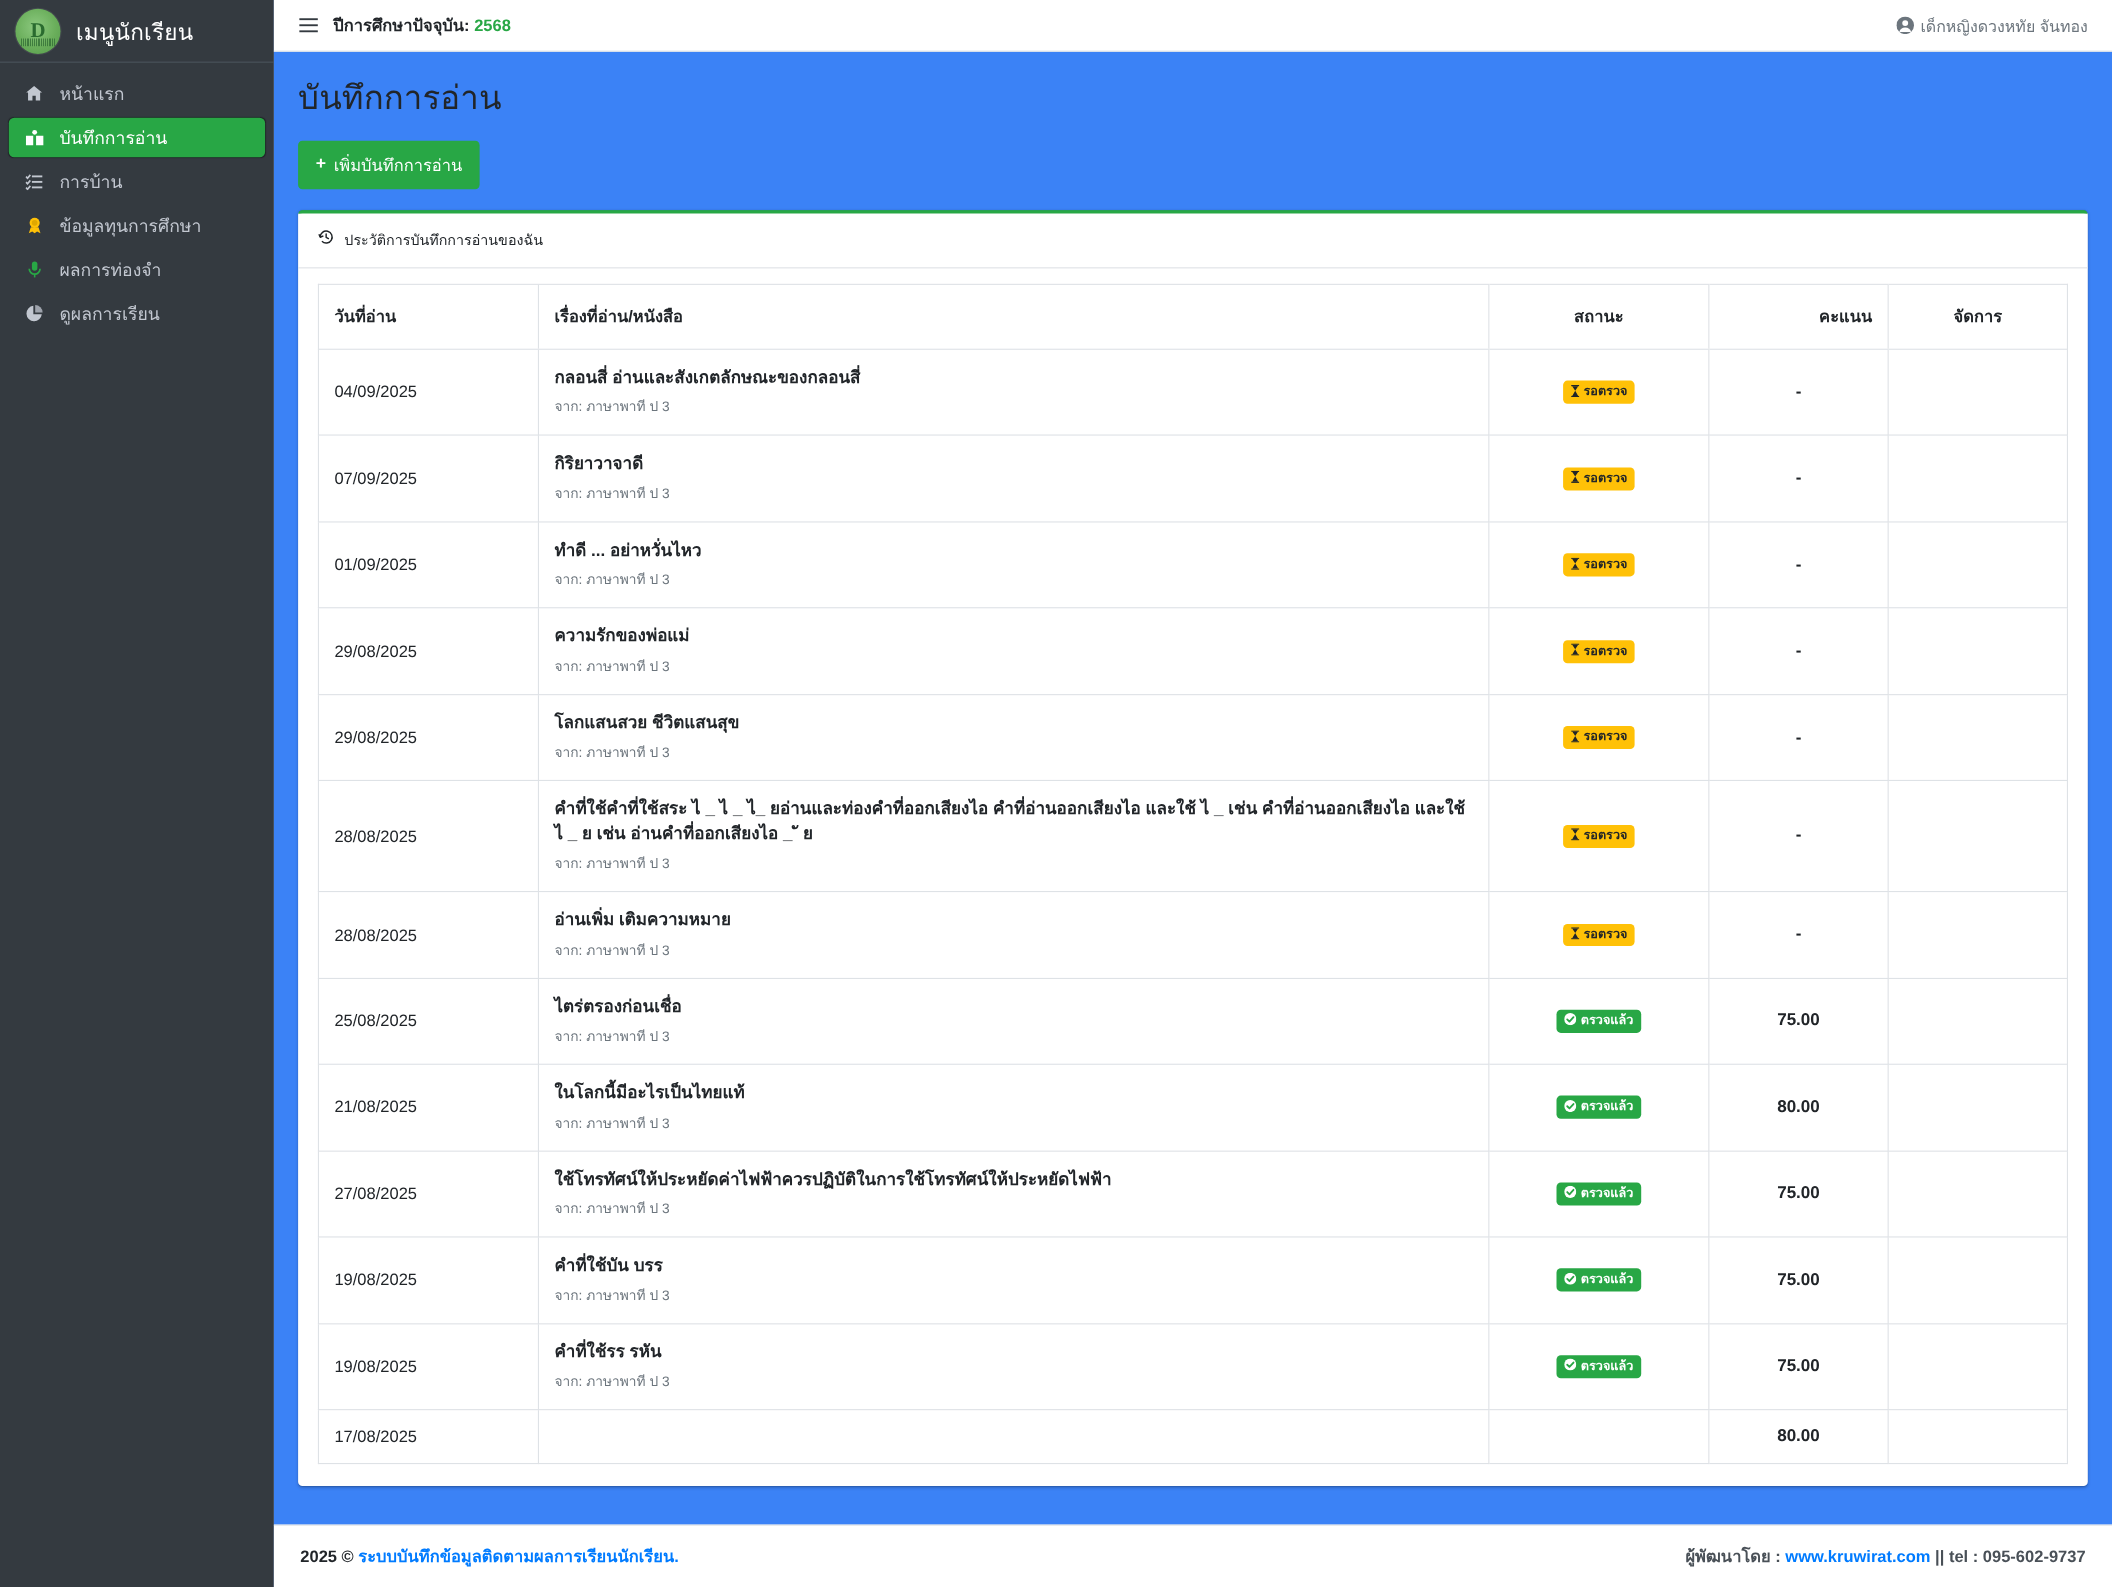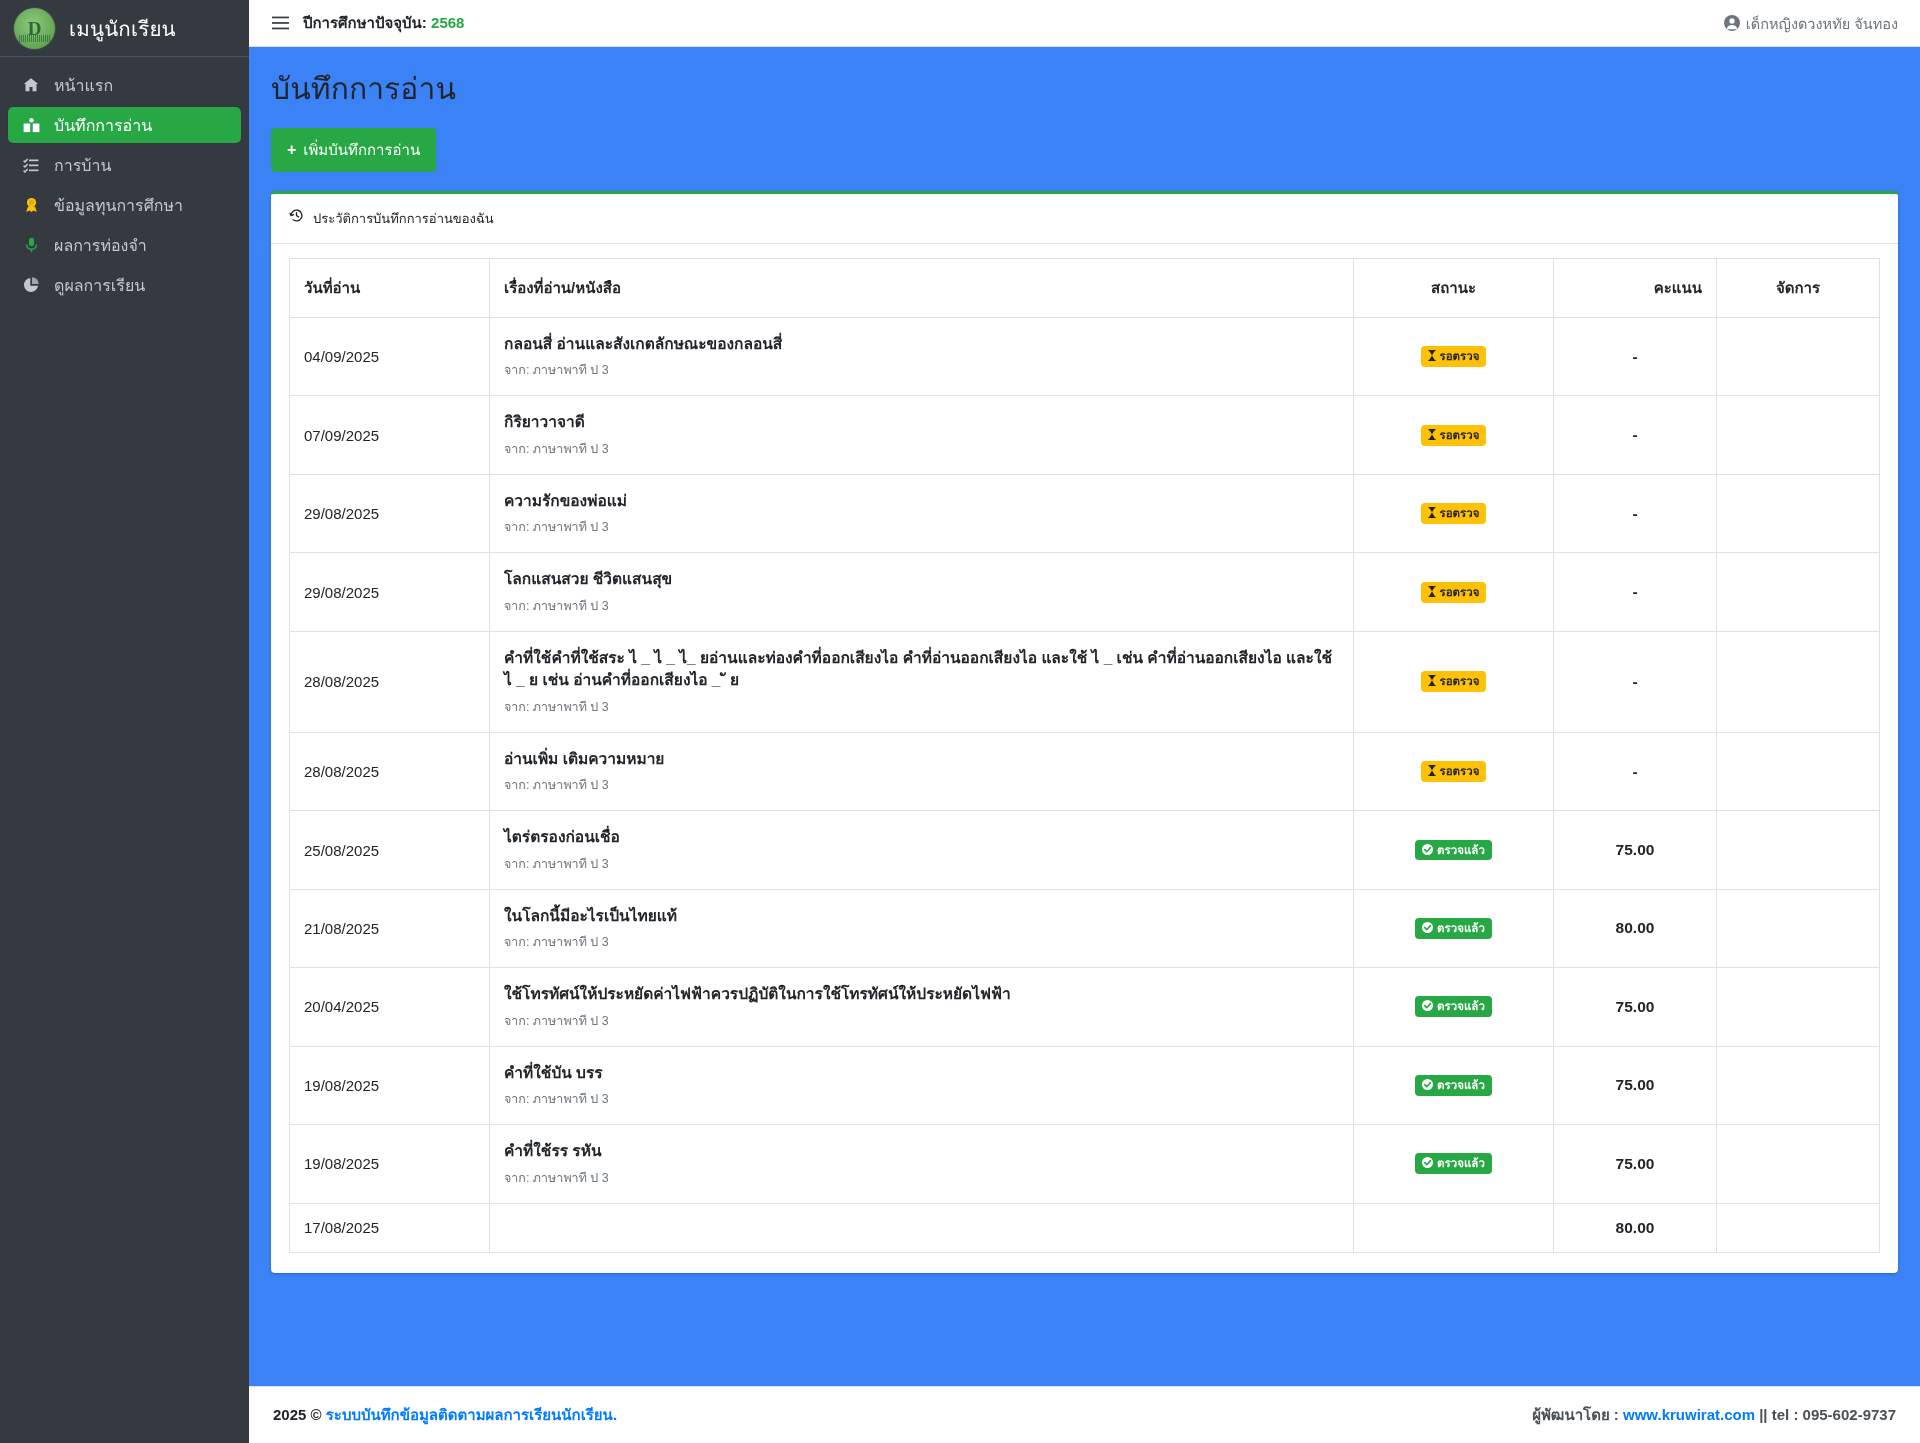--- a/index.html
+++ b/index.html
@@ -399,88 +399,105 @@
                           <rect x="0.4" y="0" width="7.2" height="1.1"></rect>
                           <rect x="0.4" y="9.9" width="7.2" height="1.1"></rect>
                           <path d="M1.3 1.1h5.4L4 5.2 6.7 9.9H1.3L4 5.2z"></path>
                         </svg></span>
                       <span>รอตรวจ</span>
                     </span></td>
                   <td class="score-cell empty">-</td>
                   <td class="manage-cell">&nbsp;</td>
                 </tr>
                 <tr>
-                  <td class="date-cell">29/08/2025</td>
-                  <td class="title-cell">
-                    <div class="t-main">ความรักของพ่อแม่</div>
+                  <td class="date-cell">01/09/2025</td>
+                  <td class="title-cell">
+                    <div class="t-main">ทำดี ... อย่าหวั่นไหว</div>
                     <div class="t-sub">จาก: ภาษาพาที ป 3</div>
                   </td>
                   <td class="status-cell"><span class="badge pending">
                       <span class="b-ico"><svg width="8" height="11" viewBox="0 0 8 11" fill="#212529">
                           <rect x="0.4" y="0" width="7.2" height="1.1"></rect>
                           <rect x="0.4" y="9.9" width="7.2" height="1.1"></rect>
                           <path d="M1.3 1.1h5.4L4 5.2 6.7 9.9H1.3L4 5.2z"></path>
                         </svg></span>
                       <span>รอตรวจ</span>
                     </span></td>
                   <td class="score-cell empty">-</td>
                   <td class="manage-cell">&nbsp;</td>
                 </tr>
                 <tr>
                   <td class="date-cell">29/08/2025</td>
                   <td class="title-cell">
-                    <div class="t-main">โลกแสนสวย ชีวิตแสนสุข</div>
+                    <div class="t-main">ความรักของพ่อแม่</div>
                     <div class="t-sub">จาก: ภาษาพาที ป 3</div>
                   </td>
                   <td class="status-cell"><span class="badge pending">
                       <span class="b-ico"><svg width="8" height="11" viewBox="0 0 8 11" fill="#212529">
                           <rect x="0.4" y="0" width="7.2" height="1.1"></rect>
                           <rect x="0.4" y="9.9" width="7.2" height="1.1"></rect>
                           <path d="M1.3 1.1h5.4L4 5.2 6.7 9.9H1.3L4 5.2z"></path>
                         </svg></span>
                       <span>รอตรวจ</span>
                     </span></td>
                   <td class="score-cell empty">-</td>
                   <td class="manage-cell">&nbsp;</td>
                 </tr>
                 <tr>
-                  <td class="date-cell">28/08/2025</td>
-                  <td class="title-cell">
-                    <div class="t-main">คำที่ใช้คำที่ใช้สระ ไ _ ไ _ ไ_ ยอ่านและท่องคำที่ออกเสียงไอ คำที่อ่านออกเสียงไอ และใช้ ไ _ เช่น คำที่อ่านออกเสียงไอ และใช้ไ _ ย เช่น อ่านคำที่ออกเสียงไอ _ ั ย</div>
+                  <td class="date-cell">29/08/2025</td>
+                  <td class="title-cell">
+                    <div class="t-main">โลกแสนสวย ชีวิตแสนสุข</div>
                     <div class="t-sub">จาก: ภาษาพาที ป 3</div>
                   </td>
                   <td class="status-cell"><span class="badge pending">
                       <span class="b-ico"><svg width="8" height="11" viewBox="0 0 8 11" fill="#212529">
                           <rect x="0.4" y="0" width="7.2" height="1.1"></rect>
                           <rect x="0.4" y="9.9" width="7.2" height="1.1"></rect>
                           <path d="M1.3 1.1h5.4L4 5.2 6.7 9.9H1.3L4 5.2z"></path>
                         </svg></span>
                       <span>รอตรวจ</span>
                     </span></td>
                   <td class="score-cell empty">-</td>
                   <td class="manage-cell">&nbsp;</td>
                 </tr>
                 <tr>
                   <td class="date-cell">28/08/2025</td>
                   <td class="title-cell">
-                    <div class="t-main">อ่านเพิ่ม เติมความหมาย</div>
+                    <div class="t-main">คำที่ใช้คำที่ใช้สระ ไ _ ไ _ ไ_ ยอ่านและท่องคำที่ออกเสียงไอ คำที่อ่านออกเสียงไอ และใช้ ไ _ เช่น คำที่อ่านออกเสียงไอ และใช้ไ _ ย เช่น อ่านคำที่ออกเสียงไอ _ ั ย</div>
                     <div class="t-sub">จาก: ภาษาพาที ป 3</div>
                   </td>
                   <td class="status-cell"><span class="badge pending">
                       <span class="b-ico"><svg width="8" height="11" viewBox="0 0 8 11" fill="#212529">
                           <rect x="0.4" y="0" width="7.2" height="1.1"></rect>
                           <rect x="0.4" y="9.9" width="7.2" height="1.1"></rect>
                           <path d="M1.3 1.1h5.4L4 5.2 6.7 9.9H1.3L4 5.2z"></path>
                         </svg></span>
                       <span>รอตรวจ</span>
                     </span></td>
                   <td class="score-cell empty">-</td>
                   <td class="manage-cell">&nbsp;</td>
                 </tr>
                 <tr>
+                  <td class="date-cell">28/08/2025</td>
+                  <td class="title-cell">
+                    <div class="t-main">อ่านเพิ่ม เติมความหมาย</div>
+                    <div class="t-sub">จาก: ภาษาพาที ป 3</div>
+                  </td>
+                  <td class="status-cell"><span class="badge pending">
+                      <span class="b-ico"><svg width="8" height="11" viewBox="0 0 8 11" fill="#212529">
+                          <rect x="0.4" y="0" width="7.2" height="1.1"></rect>
+                          <rect x="0.4" y="9.9" width="7.2" height="1.1"></rect>
+                          <path d="M1.3 1.1h5.4L4 5.2 6.7 9.9H1.3L4 5.2z"></path>
+                        </svg></span>
+                      <span>รอตรวจ</span>
+                    </span></td>
+                  <td class="score-cell empty">-</td>
+                  <td class="manage-cell">&nbsp;</td>
+                </tr>
+                <tr>
                   <td class="date-cell">25/08/2025</td>
                   <td class="title-cell">
                     <div class="t-main">ไตร่ตรองก่อนเชื่อ</div>
                     <div class="t-sub">จาก: ภาษาพาที ป 3</div>
                   </td>
                   <td class="status-cell"><span class="badge checked">
                       <span class="b-ico"><svg width="11" height="11" viewBox="0 0 12 12">
                           <circle cx="6" cy="6" r="6" fill="#ffffff"></circle>
                           <path d="M3 6.2 5.2 8.4 9.2 4" stroke="#28a745" stroke-width="1.8" fill="none" stroke-linecap="round" stroke-linejoin="round"></path>
                         </svg></span>
@@ -499,21 +516,21 @@
                       <span class="b-ico"><svg width="11" height="11" viewBox="0 0 12 12">
                           <circle cx="6" cy="6" r="6" fill="#ffffff"></circle>
                           <path d="M3 6.2 5.2 8.4 9.2 4" stroke="#28a745" stroke-width="1.8" fill="none" stroke-linecap="round" stroke-linejoin="round"></path>
                         </svg></span>
                       <span>ตรวจแล้ว</span>
                     </span></td>
                   <td class="score-cell">80.00</td>
                   <td class="manage-cell">&nbsp;</td>
                 </tr>
                 <tr>
-                  <td class="date-cell">20/04/2025</td>
+                  <td class="date-cell">27/08/2025</td>
                   <td class="title-cell">
                     <div class="t-main">ใช้โทรทัศน์ให้ประหยัดค่าไฟฟ้าควรปฏิบัติในการใช้โทรทัศน์ให้ประหยัดไฟฟ้า</div>
                     <div class="t-sub">จาก: ภาษาพาที ป 3</div>
                   </td>
                   <td class="status-cell"><span class="badge checked">
                       <span class="b-ico"><svg width="11" height="11" viewBox="0 0 12 12">
                           <circle cx="6" cy="6" r="6" fill="#ffffff"></circle>
                           <path d="M3 6.2 5.2 8.4 9.2 4" stroke="#28a745" stroke-width="1.8" fill="none" stroke-linecap="round" stroke-linejoin="round"></path>
                         </svg></span>
                       <span>ตรวจแล้ว</span>

